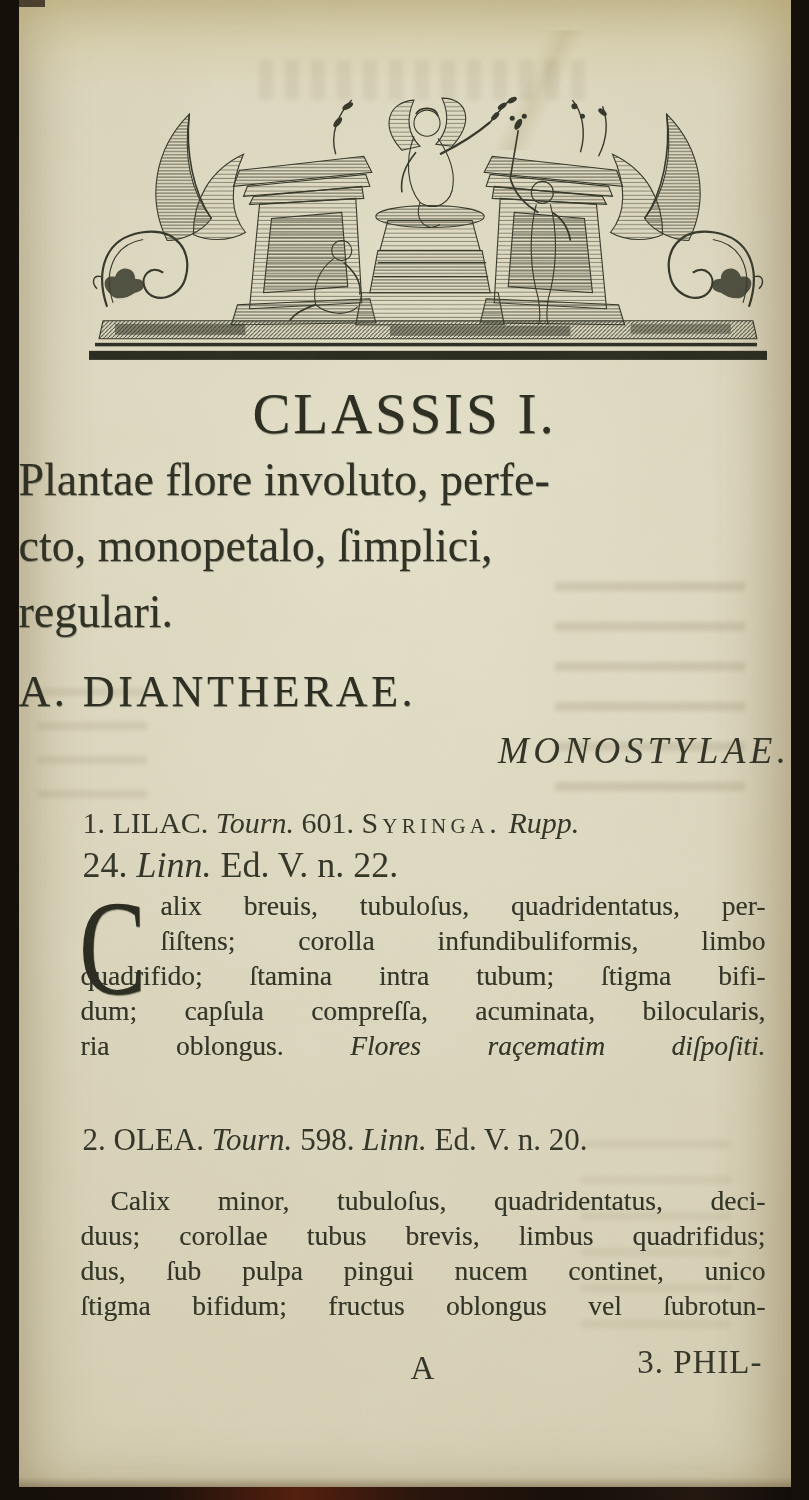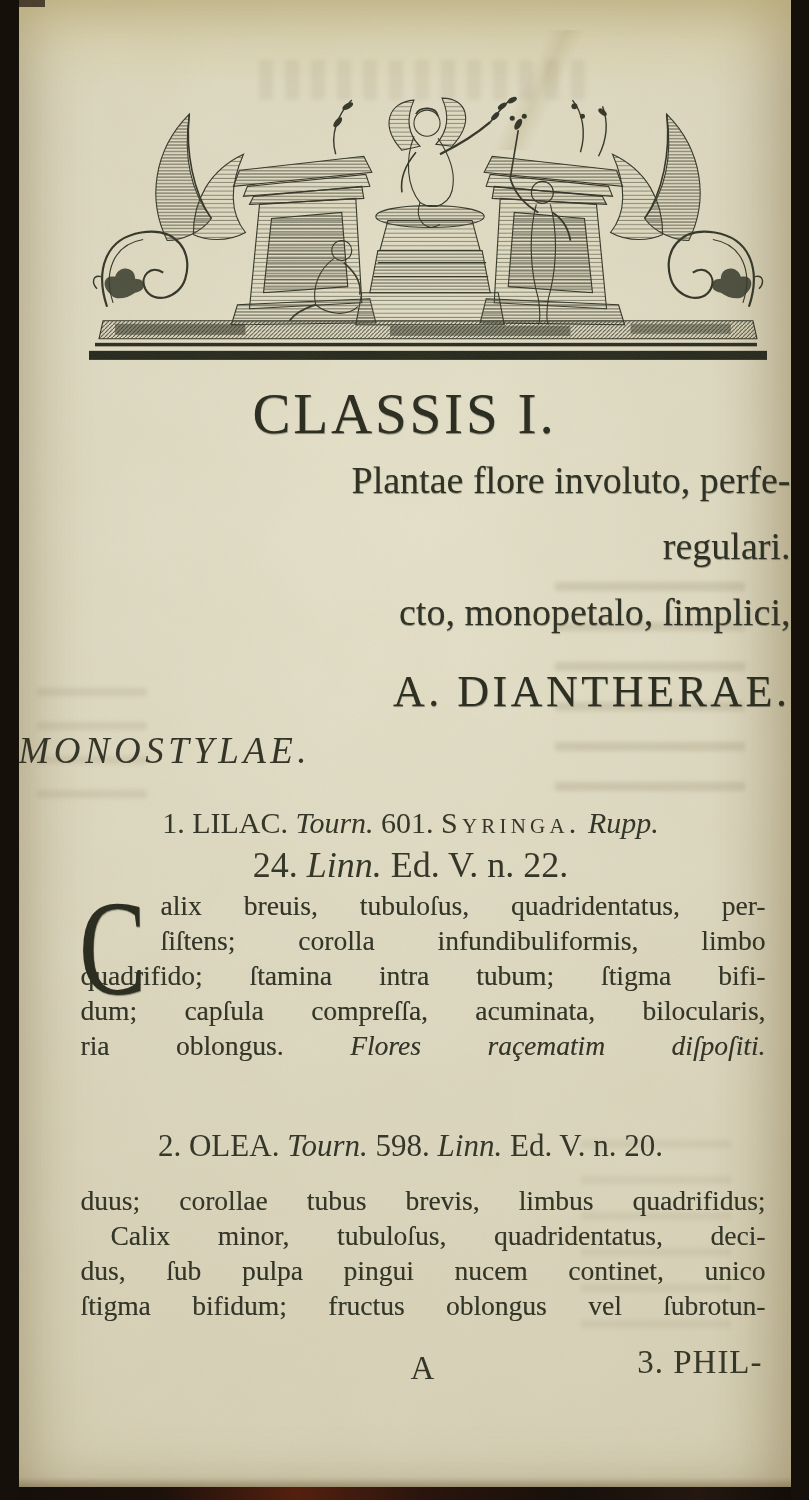--- a/index.html
+++ b/index.html
@@ -35,37 +35,37 @@
     background:repeating-linear-gradient(90deg, rgba(120,108,78,.45) 0 14px, rgba(120,108,78,0) 14px 26px); }
 
   .headpiece { position:absolute; left:70px; top:92px; width:678px; height:276px; }
 
   .classis {
     position:absolute; top:381px; left:0; width:100%; margin:0;
     text-align:center; font-size:57px; font-weight:normal; letter-spacing:.05em; color:#24271c;
     text-shadow:.4px .5px .7px rgba(38,42,28,.5);
   }
   .subtitle {
-    position:absolute; top:447px; left:0; width:100%; text-align:right;
-    font-size:38px; line-height:66px; color:#272a1f;
+    position:absolute; top:447px; left:0; width:100%; text-align:left;
+    font-size:46px; line-height:66px; color:#272a1f;
     text-shadow:.4px .5px .7px rgba(38,42,28,.45);
   }
   .section {
-    position:absolute; top:666px; left:0; width:100%; margin:0; text-align:right;
+    position:absolute; top:666px; left:0; width:100%; margin:0; text-align:left;
     font-size:44px; font-weight:normal; letter-spacing:.08em; color:#24271c;
     text-shadow:.4px .5px .7px rgba(38,42,28,.5);
   }
   .subsection {
-    position:absolute; top:729px; left:0; width:100%; margin:0; text-align:left;
+    position:absolute; top:729px; left:0; width:100%; margin:0; text-align:right;
     font-size:37px; font-weight:normal; font-style:italic; letter-spacing:.12em; color:#2b2e22;
   }
-  .genus-head { position:absolute; left:50px; width:684px; text-align:center; }
+  .genus-head { position:absolute; left:64px; width:684px; }
   .g1 { top:802px; font-size:30px; line-height:42px; }
   .g1 .gh-line2 { font-size:36px; }
-  .g2 { top:1122px; font-size:31px;margin-top:6px; }
+  .g2 { top:1122px; font-size:31px; }
   .it { font-style:italic; }
   .sc { font-variant:small-caps; letter-spacing:.14em; }
 
   .para { position:absolute; left:62px; width:685px; font-size:27.5px; line-height:35px;
     color:#2b2e22; text-shadow:.3px .4px .5px rgba(38,42,28,.4); }
   .para1 { top:888px; }
   .para2 { top:1183px; }
   .pline { text-align:justify; text-align-last:justify; white-space:nowrap; }
   .indent { margin-left:80px; }
   .first-indent { text-indent:30px; }
@@ -183,22 +183,22 @@
         <path d="M508 64 C516 48 518 30 512 14"></path>
         <ellipse cx="512" cy="20" rx="5" ry="2.5" transform="rotate(40 512 20)" fill="#2f3226" stroke="none"></ellipse>
       </g>
     </g>
   </svg>
 
   <h1 class="classis">CLASSIS I.</h1>
 
   <div class="subtitle">
     <div>Plantae flore involuto, perfe-</div>
+    <div>cto, monopetalo, ſimplici,</div>
     <div>regulari.</div>
-    <div>cto, monopetalo, ſimplici,</div>
   </div>
 
   <h2 class="section">A. DIANTHERAE.</h2>
   <h3 class="subsection">MONOSTYLAE.</h3>
 
   <div class="genus-head g1">
     <div class="gh-line1">
       <span>1. LILAC.</span>
       <span class="it">Tourn.</span>
       <span>601.</span>
@@ -225,22 +225,22 @@
     <div class="gh-line1">
       <span>2. OLEA.</span>
       <span class="it">Tourn.</span>
       <span>598.</span>
       <span class="it">Linn.</span>
       <span>Ed. V. n. 20.</span>
     </div>
   </div>
 
   <div class="para para2">
+    <div class="pline first-indent"><span>Calix minor, tubuloſus, quadridentatus, deci-</span><span class="it"></span></div>
     <div class="pline"><span>duus; corollae tubus brevis, limbus quadrifidus;</span><span class="it"></span></div>
-    <div class="pline first-indent"><span>Calix minor, tubuloſus, quadridentatus, deci-</span><span class="it"></span></div>
     <div class="pline"><span>dus, ſub pulpa pingui nucem continet, unico</span><span class="it"></span></div>
     <div class="pline"><span>ſtigma bifidum; fructus oblongus vel ſubrotun-</span><span class="it"></span></div>
   </div>
 
   <div class="footer">
     <span class="signature">A</span>
     <span class="catchword it-none">3. PHIL-</span>
   </div>
 
   <svg class="noise" aria-hidden="true">

